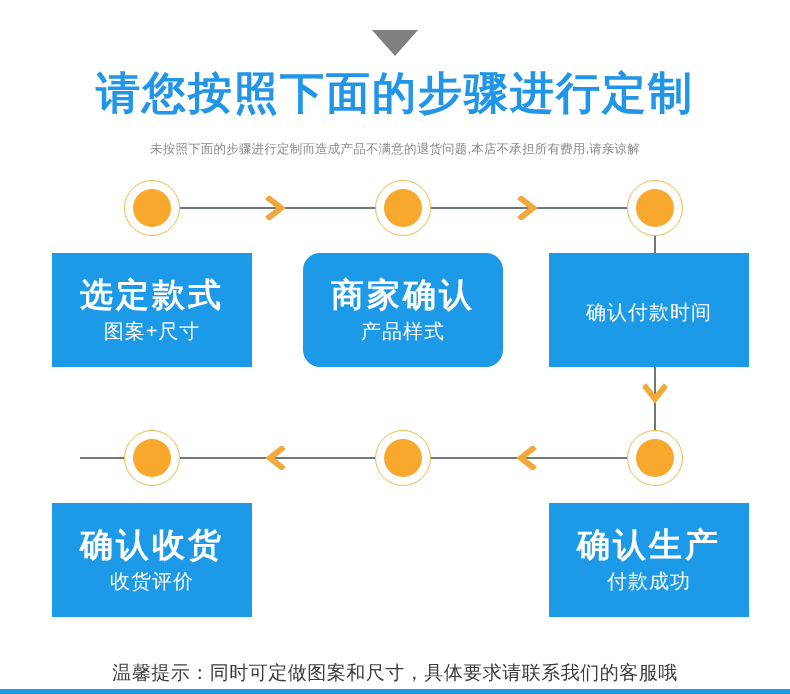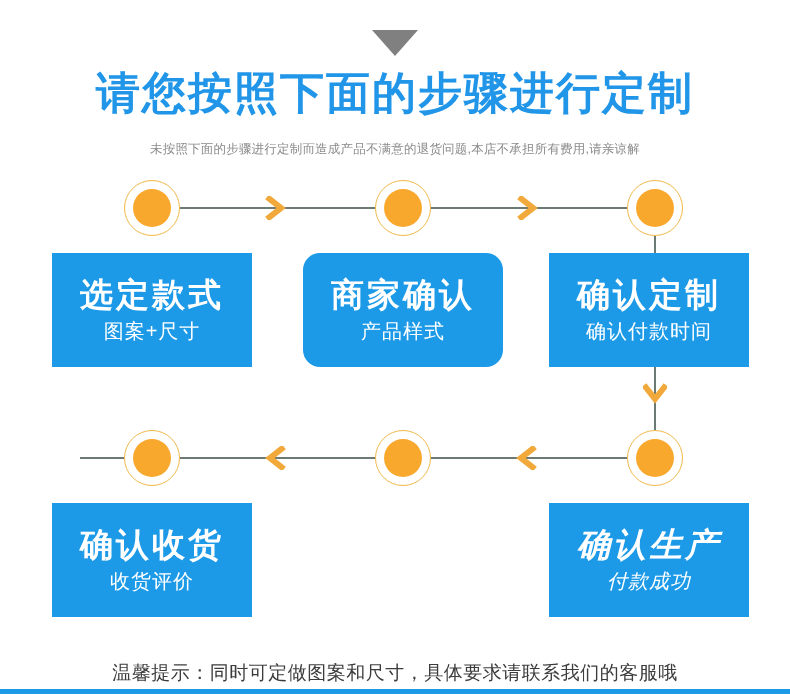--- a/index.html
+++ b/index.html
@@ -159,21 +159,20 @@
 
   <div class="box" style="left:52px; top:253px;">
     <span class="t">选定款式</span>
     <span class="s">图案+尺寸</span>
   </div>
   <div class="box" style="left:303px; top:253px;border-radius:17px;">
     <span class="t">商家确认</span>
     <span class="s">产品样式</span>
   </div>
   <div class="box" style="left:549px; top:253px;">
-    <span class="t">确认定制</span>
     <span class="s">确认付款时间</span>
   </div>
 
   <div class="vline" style="left:654px; top:367px; height:91px;"></div>
   <div class="chev" style="left:643px; top:382px;">
     <svg width="24" height="22" viewBox="0 0 24 22" aria-hidden="true">
       <path d="M1 3 L12 17 L23 3" fill="none" stroke="#f2a93b" stroke-width="6" stroke-linecap="butt" stroke-linejoin="miter"></path>
     </svg>
   </div>
 
@@ -197,20 +196,20 @@
     <span class="dot"></span>
   </div>
   <div class="node" style="left:627px; top:430px;">
     <span class="dot"></span>
   </div>
 
   <div class="box" style="left:52px; top:503px;">
     <span class="t">确认收货</span>
     <span class="s">收货评价</span>
   </div>
-  <div class="box" style="left:549px; top:503px;font-style:italic;">
+  <div class="box" style="left:549px; top:503px;">
     <span class="t">确认生产</span>
     <span class="s">付款成功</span>
   </div>
 </div>
 
 <div class="footer-note">温馨提示：同时可定做图案和尺寸，具体要求请联系我们的客服哦</div>
 <div class="bottom-bar"></div>
 
 </body></html>

